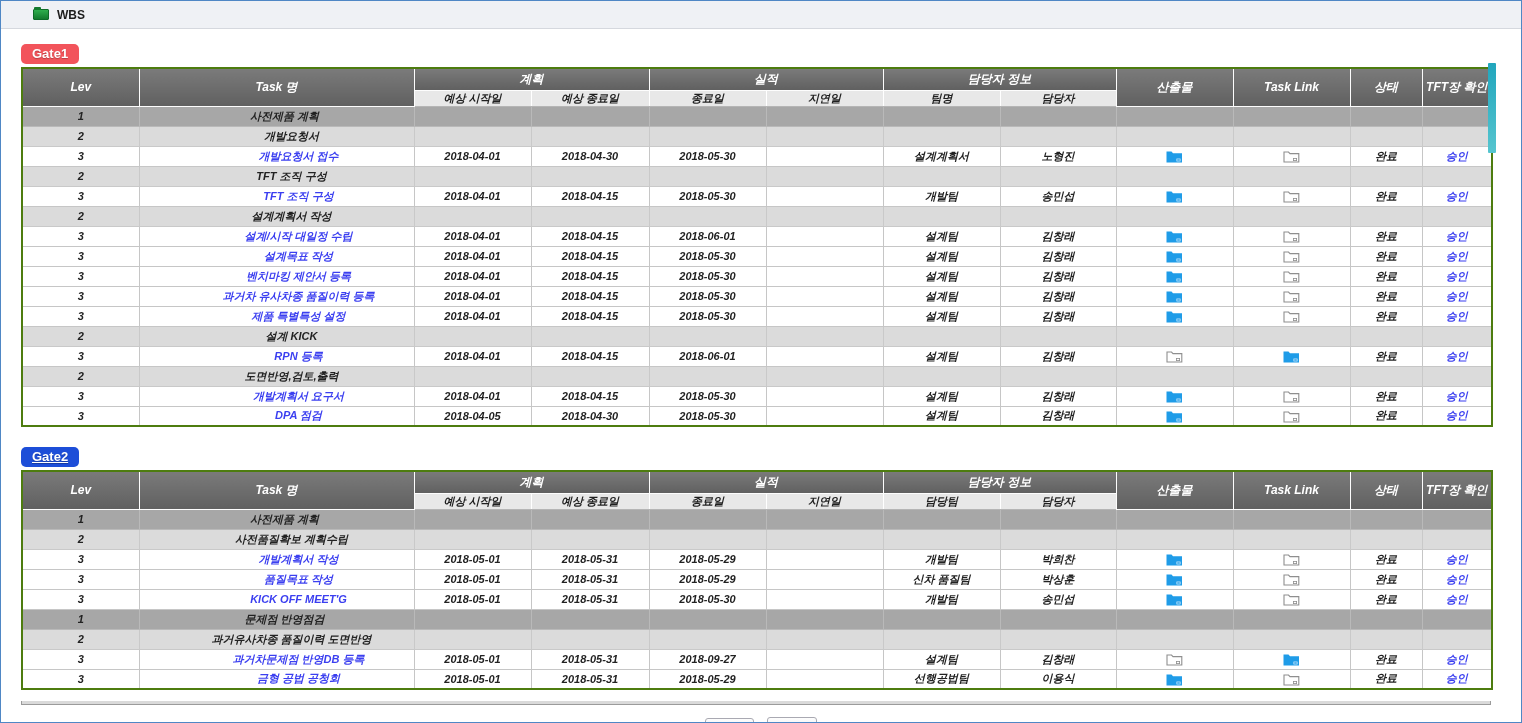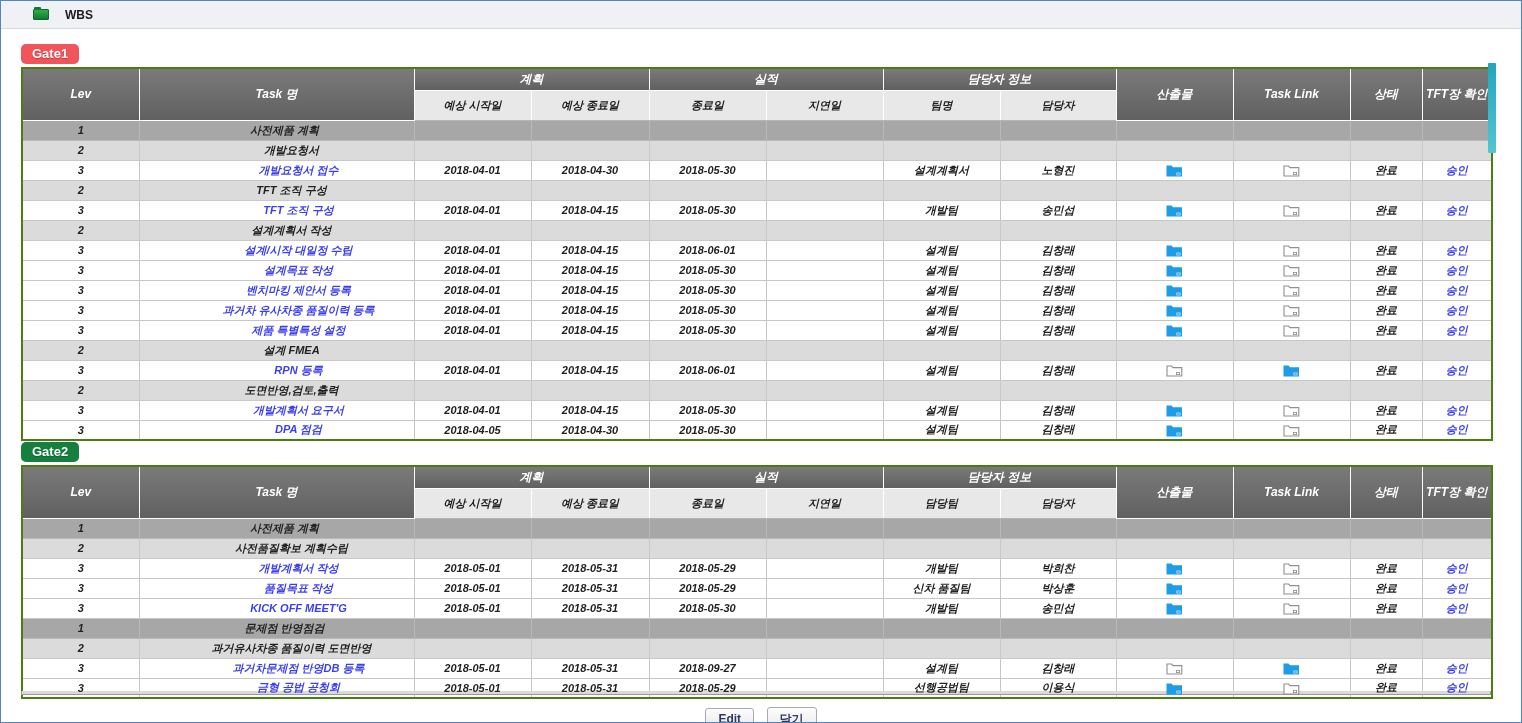--- a/index.html
+++ b/index.html
@@ -7,54 +7,54 @@
   body {
     font-family: "Liberation Sans", "DejaVu Sans", sans-serif;
     background:#fff;
     border:1px solid #4f87c5;
     overflow:hidden;
     position:relative;
   }
   
   .titlebar{
     height:28px; background:#eff1f5; border-bottom:1px solid #d5d8de;
-    display:flex; align-items:center; padding-left:32px; gap:16px;
+    display:flex; align-items:center; padding-left:32px; gap:8px;
   }
   .app-icon{
     width:16px; height:11px; background:linear-gradient(#2fae4d,#137a2e);
     border:1px solid #0d6b27; border-radius:1px; position:relative;
   }
   .app-icon::before{
     content:""; position:absolute; top:-3px; left:0; width:7px; height:3px;
     background:#137a2e; border-radius:1px 1px 0 0;
   }
   .titlebar .title{ font-size:12px; font-weight:bold; color:#1c1c1c; }
   
   .content{ padding:15px 20px 0 20px; }
   .gate-badge{
     display:inline-block; color:#fff; font-size:13px; font-weight:bold;
     padding:2px 11px 3px 11px; border-radius:5px; margin-bottom:3px;
     text-shadow:0 1px 1px rgba(0,0,0,.25);
   }
-  .gate-section{ margin-bottom:1px; }
+  .gate-section{ margin-bottom:20px; }
   table.wbs{
     border-collapse:collapse; table-layout:fixed; width:1470px;
     border:2px solid #4d7c0f; font-size:11px;font-style:italic;
   }
   table.wbs th, table.wbs td{
     overflow:hidden; white-space:nowrap; text-overflow:clip;
   }
   th.grp{
     background:linear-gradient(#7a7a7a,#606060); color:#fff;
     font-size:12px; font-weight:bold; height:22px;
     border:1px solid #fdfdfd; border-top:none;
   }
   th.sub{
     background:#e8e8e8; color:#1f1f1f; font-size:11px; font-weight:bold;
-    height:30px; border:1px solid #fff; border-bottom:1px solid #b5b5b5;
+    height:16px; border:1px solid #fff; border-bottom:1px solid #b5b5b5;
   }
   tbody td{
     height:20px; border:1px solid #c6c6c6; color:#222;
     font-weight:bold; text-align:center;
   }
   tr.lev1 td{ background:#a7a7a7; border-color:#b9b9b9; }
   tr.lev2 td{ background:#dbdbdb; border-color:#c9c9c9; }
   tr.lev3 td{ background:#ffffff; }
   td.task{ text-align:center; }
   td.task .ind1{ padding-left:16px; display:inline-block;}
@@ -332,21 +332,21 @@
        <td class="icon-cell"><svg width="17" height="13" viewBox="0 0 17 13">
      <path d="M1 2 L5.5 2 L7 3.6 L15.8 3.6 L15.8 12 L1 12 Z" fill="#ffffff" stroke="#8f8f8f" stroke-width="1.1"></path>
      <rect x="10" y="8" width="4" height="3" fill="#8f8f8f"></rect>
      <rect x="10.8" y="8.8" width="2.4" height="1.4" fill="#ffffff"></rect>
    </svg></td>
        <td>완료</td>
        <td><span class="approve">승인</span></td>
           </tr>
           <tr class="lev2">
             <td>2</td>
-       <td class="task"><span class="ind2">설계 FMEA</span></td>
+       <td class="task"><span class="ind2">설계 KICK</span></td>
        <td></td>
        <td></td>
        <td></td>
        <td></td>
        <td></td>
        <td></td>
        <td class="icon-cell"></td>
        <td class="icon-cell"></td>
        <td></td>
        <td></td>
@@ -426,21 +426,21 @@
        <td class="icon-cell"><svg width="17" height="13" viewBox="0 0 17 13">
      <path d="M1 2 L5.5 2 L7 3.6 L15.8 3.6 L15.8 12 L1 12 Z" fill="#ffffff" stroke="#8f8f8f" stroke-width="1.1"></path>
      <rect x="10" y="8" width="4" height="3" fill="#8f8f8f"></rect>
      <rect x="10.8" y="8.8" width="2.4" height="1.4" fill="#ffffff"></rect>
    </svg></td>
        <td>완료</td>
        <td><span class="approve">승인</span></td>
           </tr>
         </tbody>
       </table></section>
-  <section class="gate-section"><div class="gate-badge" style="background: #15803d;">Gate2</div><table class="wbs">
+  <section class="gate-section"><div class="gate-badge" style="background: #1d4ed8; text-decoration: underline;">Gate2</div><table class="wbs">
         <colgroup>
           <col style="width:117px">
           <col style="width:275px">
           <col style="width:117px">
           <col style="width:118px">
           <col style="width:117px">
           <col style="width:117px">
           <col style="width:117px">
           <col style="width:116px">
           <col style="width:117px">

